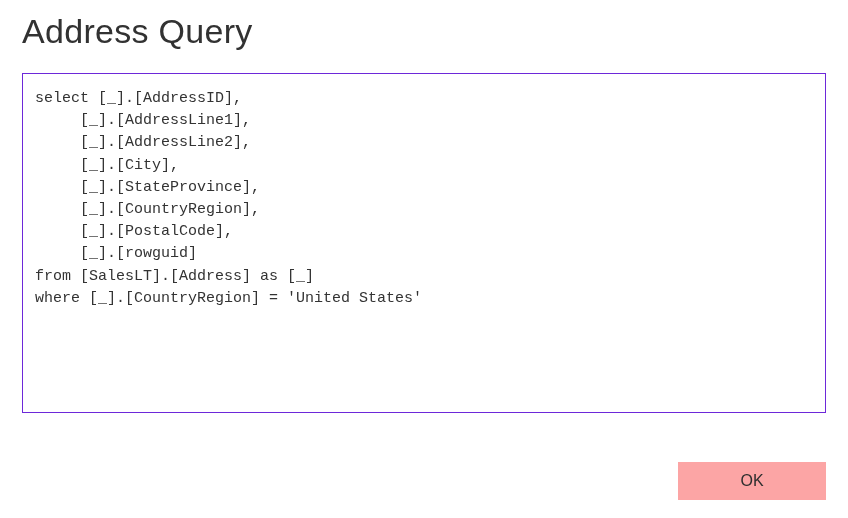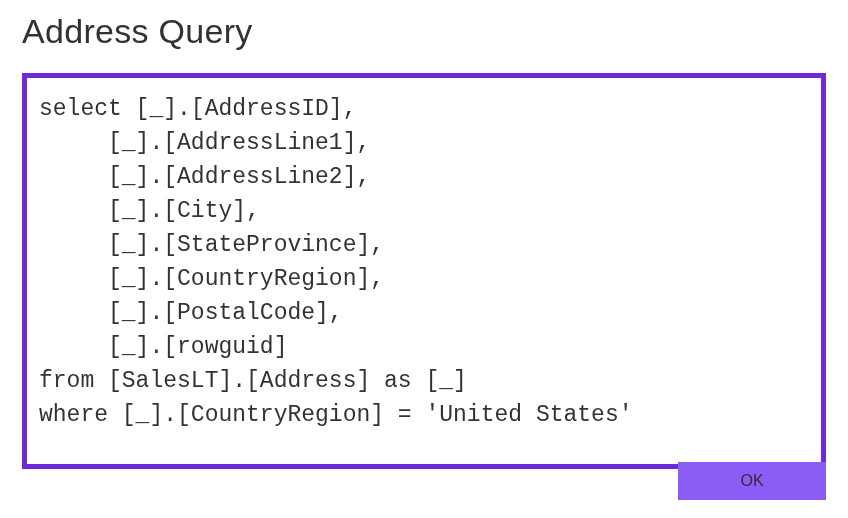--- a/index.html
+++ b/index.html
@@ -16,38 +16,38 @@
       position: relative;
     }
     .dialog-title {
       font-size: 34px;
       font-weight: 300;
       color: #323232;
       margin-bottom: 22px;
       letter-spacing: 0.3px;
     }
     .query-box {
-      border: 5px solid #6d28d9;
+      border: 1px solid #6d28d9;
       padding: 14px 12px 32px 12px;
       font-family: Consolas, Monaco, "Courier New", monospace;
-      font-size: 23px;
+      font-size: 15px;
       line-height: 1.48;
       color: #333333;
       white-space: pre;
       overflow: hidden;
       width: 100%;
       min-height: 340px;
     }
     .footer {
       position: absolute;
       right: 22px;
       bottom: 18px;
     }
     .ok-button {
-      background: #8b5cf6;
+      background: #fca5a5;
       border: none;
       color: #2e2e2e;
       font-family: "Segoe UI", sans-serif;
       font-size: 16px;
       padding: 10px 0;
       width: 148px;
       text-align: center;
       cursor: pointer;
     }
   </style>

